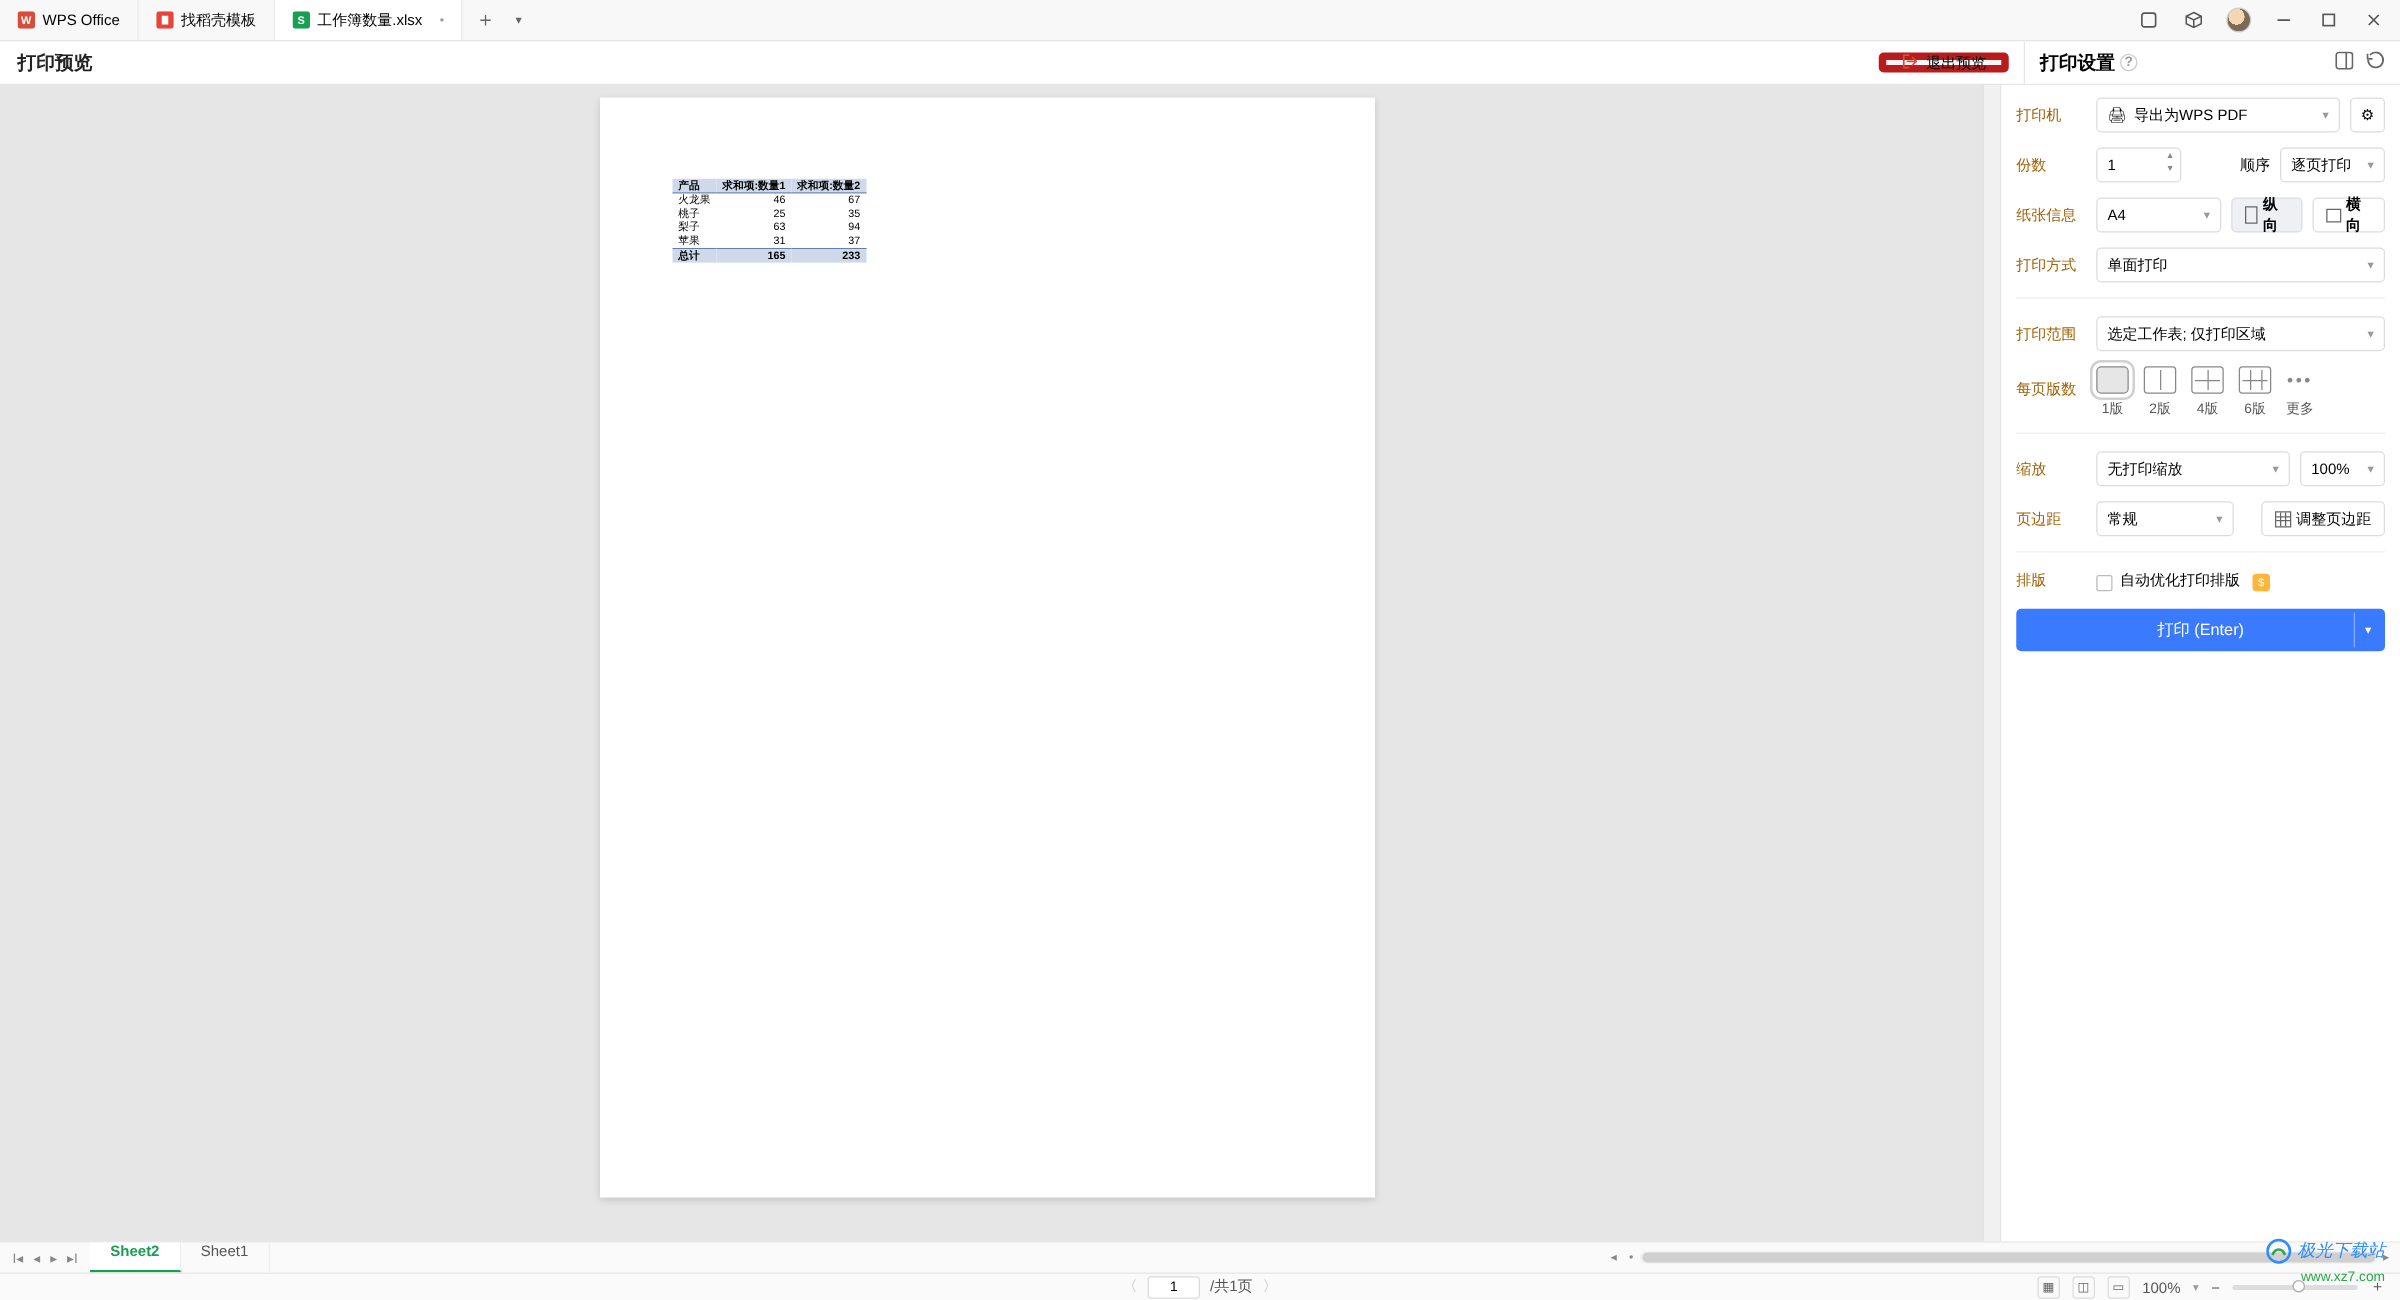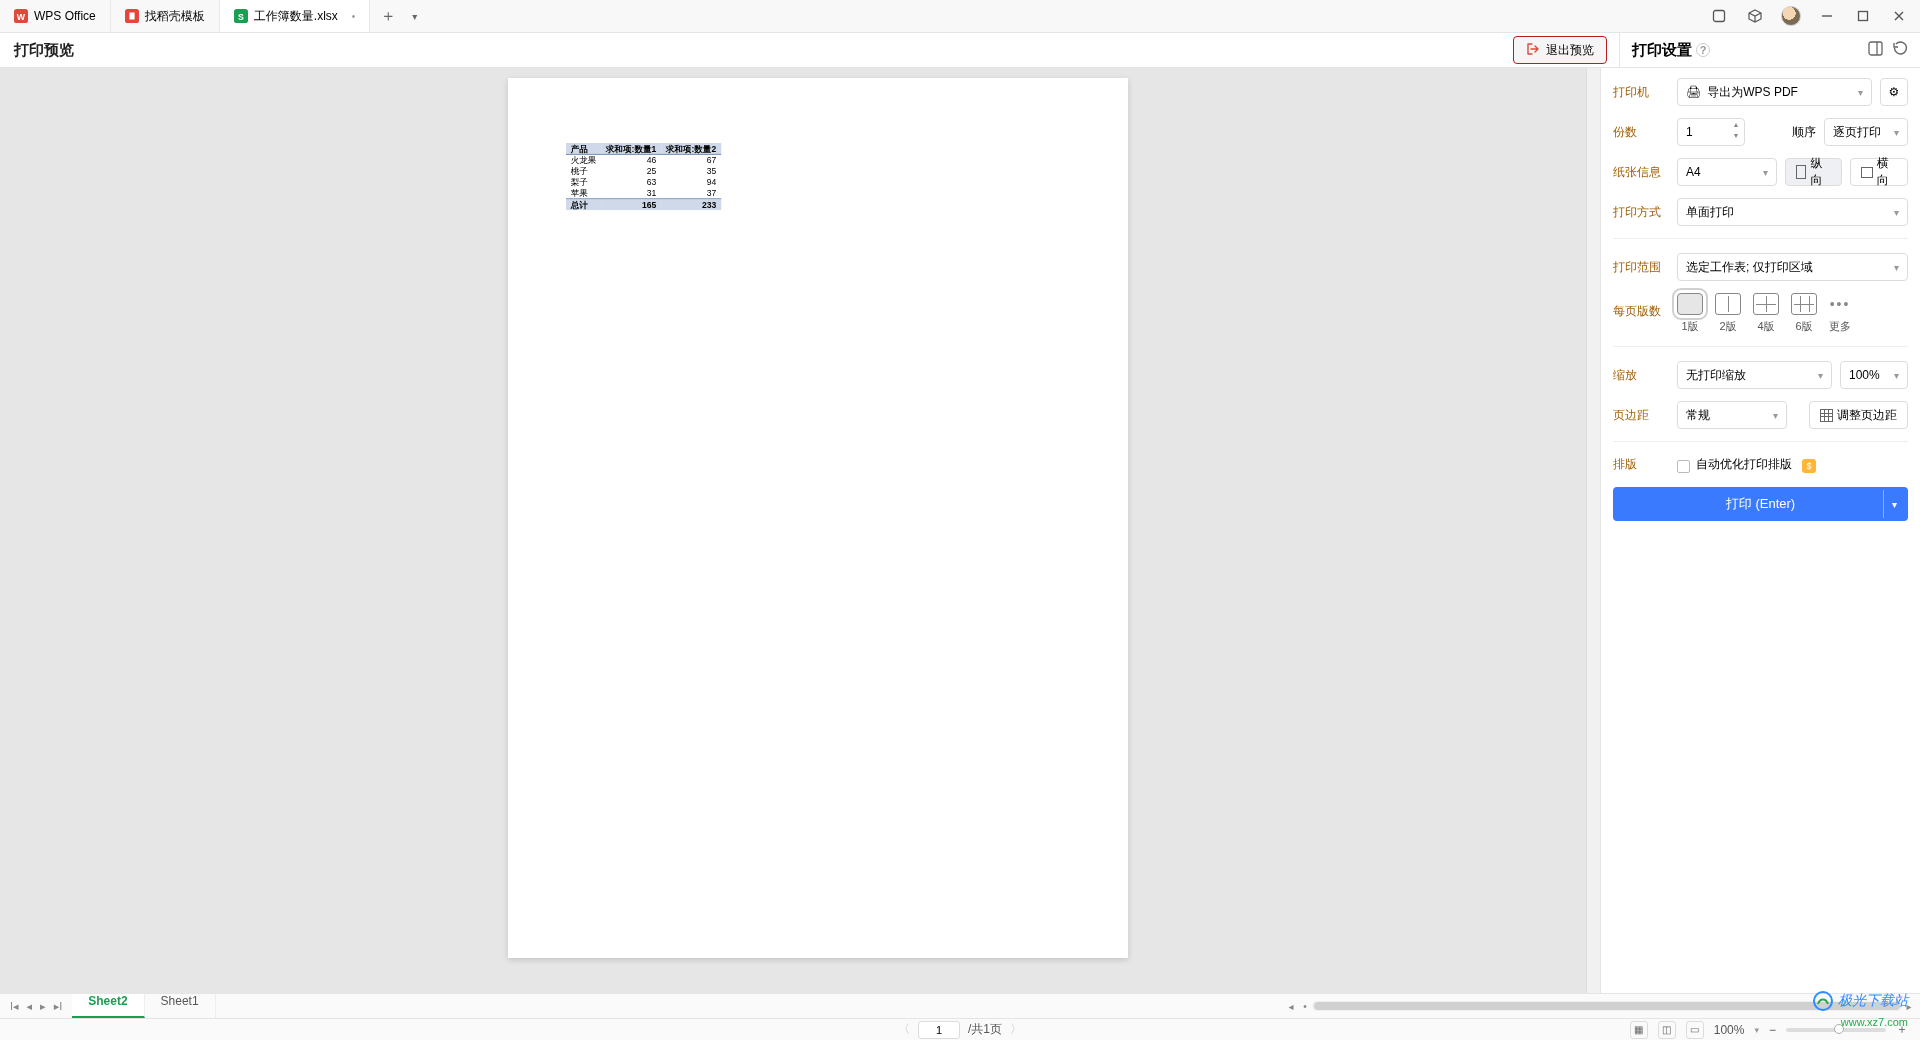--- a/index.html
+++ b/index.html
@@ -13,54 +13,54 @@
 .tab-close { color: #999; font-size: 10px; margin-left: 8px; }
 .tab-add { padding: 0 10px; color: #666; font-size: 16px; cursor: pointer; }
 .tab-dd { padding: 0 6px; color: #666; font-size: 10px; cursor: pointer; }
 .tabbar-right { margin-left: auto; display: flex; align-items: center; gap: 14px; padding-right: 10px; }
 .win-btn { width: 22px; height: 22px; display: flex; align-items: center; justify-content: center; color: #555; cursor: pointer; }
 .avatar-icon { width: 20px; height: 20px; border-radius: 50%; background: radial-gradient(circle at 40% 35%, #f5d6b3 40%, #7d6a55 41%); border: 1px solid #ccc; }
 
 
 .header { height: 35px; display: flex; align-items: center; border-bottom: 1px solid #e5e5e5; }
 .header-left { display: flex; align-items: center; padding-left: 14px; font-size: 15px; font-weight: 600; color: #222; }
-.header-exit { margin-left: auto; margin-right: 12px; border: 1px solid #b91c1c; background: #f5f5f5; border-radius: 4px; height: 28px; display: flex; align-items: center; gap: 6px; padding: 0 12px; cursor: pointer; }
+.header-exit { margin-left: auto; margin-right: 12px; border: 6px solid #b91c1c; background: #f5f5f5; border-radius: 4px; height: 16px; display: flex; align-items: center; gap: 6px; padding: 0 12px; cursor: pointer; }
 .header-exit svg { width: 14px; height: 14px; }
 .header-sep { width: 1px; height: 100%; background: #e5e5e5; }
 .header-ps { width: 300px; display: flex; align-items: center; padding: 0 12px; font-size: 15px; font-weight: 600; }
 .header-ps .help-icon { font-size: 11px; color: #999; border: 1px solid #ccc; border-radius: 50%; width: 14px; height: 14px; display: inline-flex; align-items: center; justify-content: center; margin-left: 4px; }
 .header-ps-right { margin-left: auto; display: flex; gap: 10px; color: #666; }
 
 
 .main { display: flex; height: calc(1040px - 33px - 35px - 25px - 22px); }
 
 
 .preview-wrap { flex: 1; position: relative; background: #e6e6e6; display: flex; flex-direction: column; }
 .preview-scroll { flex: 1; overflow: hidden; position: relative; }
-.page { position: absolute; left: 508px; top: 10px; width: 620px; height: 880px; background: #fff; box-shadow: 0 2px 6px rgba(0,0,0,.15); padding-left: 28px; }
+.page { position: absolute; left: 480px; top: 10px; width: 620px; height: 880px; background: #fff; box-shadow: 0 2px 6px rgba(0,0,0,.15); padding-left: 28px; }
 .page-inner { position: absolute; left: 58px; top: 65px; font-size: 11px; line-height: 14px; transform: scale(.78); transform-origin: top left; }
 table.data { border-collapse: collapse; }
 table.data th, table.data td { padding: 0 6px; white-space: nowrap; font-size: 11px; }
 table.data th { background: #cfd9ea; border-bottom: 1px solid #5b7aa8; text-align: left; font-weight: 600; }
 table.data td { text-align: right; }
 table.data td:first-child { text-align: left; }
 table.data tr.total td { font-weight: 700; border-top: 1px solid #5b7aa8; background: #cfd9ea; }
 .vscroll { position: absolute; right: 0; top: 0; bottom: 0; width: 14px; background: #f1f1f1; border-left: 1px solid #ddd; }
 
 
 .panel { width: 320px; border-left: 1px solid #e5e5e5; padding: 10px 12px; font-size: 12px; background:#fff; }
 .row { display: flex; align-items: center; margin-bottom: 12px; gap: 8px; }
 .lbl { width: 56px; color: #a16207; flex-shrink: 0; }
 .select, .input, .btn-sm, .btn-toggle { height: 28px; border: 1px solid #dcdcdc; border-radius: 4px; background: #fff; display: flex; align-items: center; padding: 0 8px; cursor: pointer; }
 .select { flex: 1; justify-content: space-between; }
 .select .dd { color: #999; font-size: 10px; }
 .input { width: 68px; position: relative; }
 .input-spin { position:absolute; right:2px; top:2px; bottom:2px; width:12px; display:flex; flex-direction:column; }
 .input-spin span{ flex:1; font-size:7px; line-height:1; color:#888; text-align:center; cursor:pointer;}
-.btn-toggle { gap: 4px; padding: 0 10px; }
+.btn-toggle { gap: 4px; padding: 0 10px; font-weight: bold; }
 .btn-toggle.active { background: #eef0f3; }
 .btn-sm { padding: 0 10px; }
 .gearbox { width: 28px; height: 28px; border: 1px solid #dcdcdc; border-radius: 4px; display: flex; align-items: center; justify-content: center; cursor: pointer; }
 
 .layout-grid { display: flex; gap: 12px; align-items: flex-start; }
 .layout-opt { display: flex; flex-direction: column; align-items: center; gap: 4px; cursor: pointer; font-size: 11px; color: #555; }
 .layout-opt .thumb { width: 26px; height: 22px; border: 1.5px solid #888; border-radius: 3px; position: relative; }
 .layout-opt.active .thumb { background: #e6e6e6; outline: 2px solid #d0d0d0; outline-offset: 3px; border-radius: 4px; }
 .thumb.two::before{content:"";position:absolute;left:50%;top:2px;bottom:2px;border-left:1.5px solid #888;}
 .thumb.four::before{content:"";position:absolute;left:50%;top:2px;bottom:2px;border-left:1.5px solid #888;}

